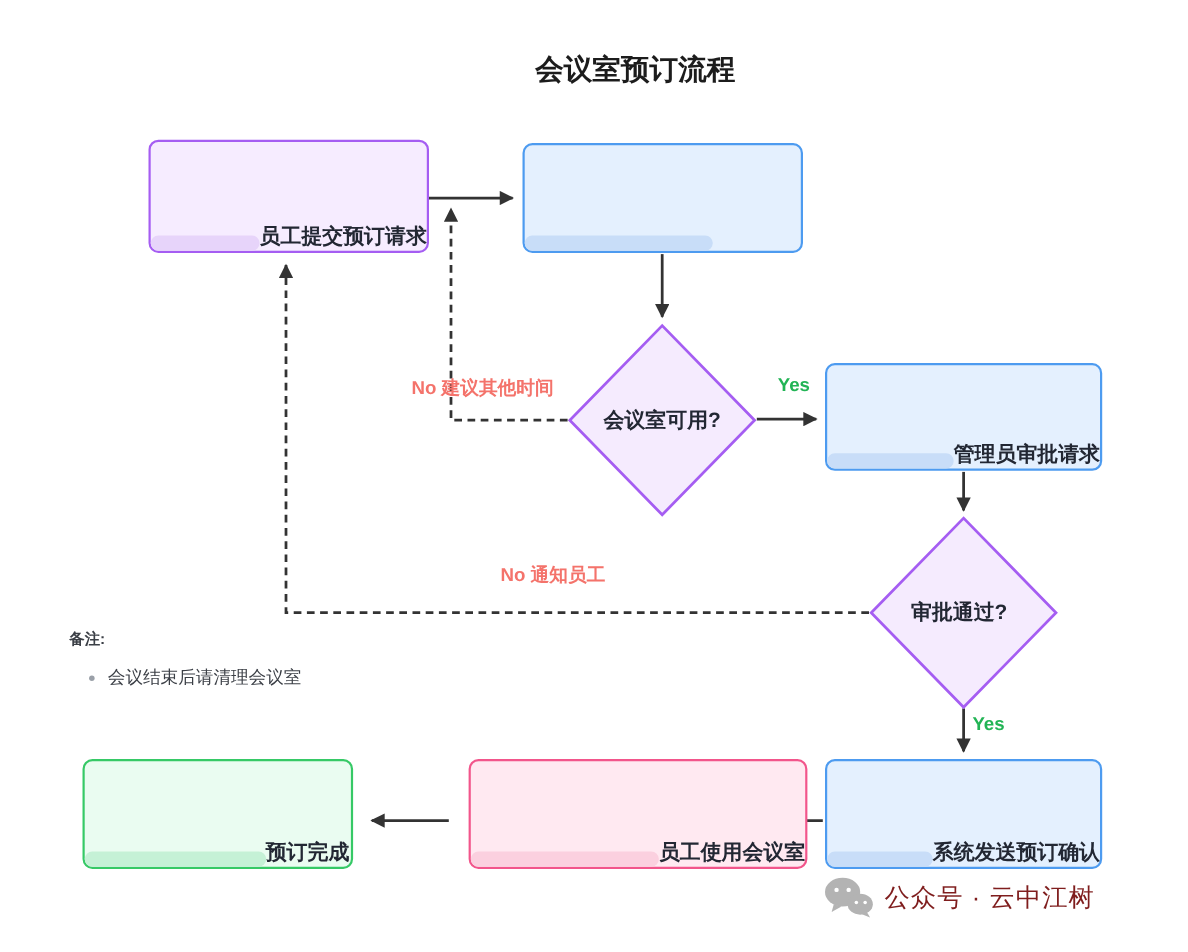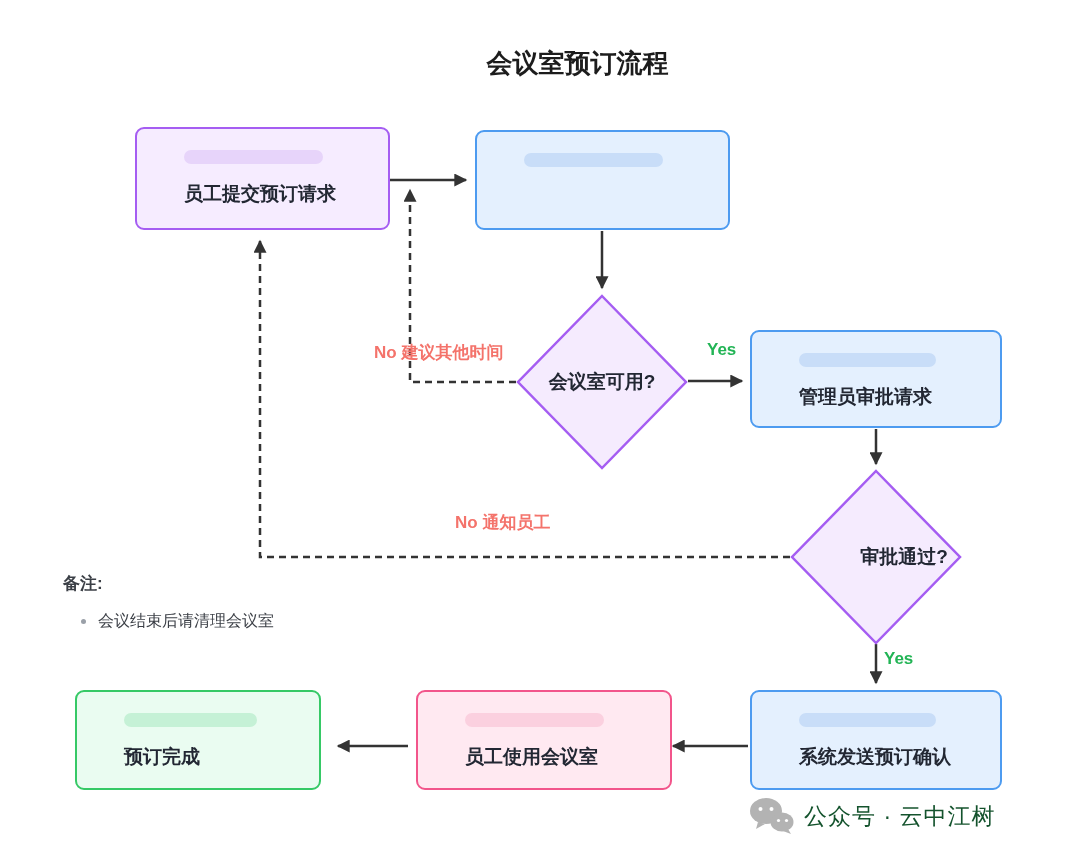--- a/index.html
+++ b/index.html
@@ -25,24 +25,23 @@
     font-size: 26px;
     font-weight: bold;
     color: #1c1c1c;
     z-index: 3;
   }
   .node {
     position: absolute;
     border-radius: 9px;
     border: 2.5px solid;
     display: flex;
-    flex-direction: column;
-    align-items: flex-start;
+    flex-direction: row;
+    align-items: flex-end;
     z-index: 2;
-    padding-left: 47px;
   }
   .node .pill {
     margin-top: 21px;
     height: 14px;
     width: 68%;
     border-radius: 7px;
   }
   .node .node-label {
     margin-top: 17px;
     font-weight: bold;
@@ -80,21 +79,21 @@
   .edge-label.yes { color: #22b455; }
   .edge-label.no  { color: #f4736b; }
 
   .notes {
     position: absolute;
     left: 63px; top: 572px;
     z-index: 3;
     color: #3b3f46;
   }
   .notes .notes-heading {
-    font-size: 17px;
+    font-size: 14px;
     font-weight: bold;
     margin-bottom: 16px;
   }
   .notes .note-row {
     display: flex;
     align-items: center;
     margin-bottom: 15px;
     font-size: 16px;
   }
   .notes .bullet {
@@ -107,21 +106,21 @@
   .watermark {
     position: absolute;
     left: 748px; top: 796px;
     display: flex;
     align-items: center;
     gap: 10px;
     z-index: 3;
   }
   .watermark .wm-text {
     font-size: 23px;
-    color: #14532d;
+    color: #7f1d1d;
     letter-spacing: 1px;
     white-space: nowrap;
   }
 </style>
 </head>
 <body>
 
 <div id="canvas">
 
   <svg id="edges-svg">
@@ -160,32 +159,32 @@
   <div class="node blue" style="left:750px; top:690px; width:252px; height:100px;">
     <div class="pill"></div>
     <div class="node-label">系统发送预订确认</div>
   </div>
 
   <div class="node blue" style="left:750px; top:330px; width:252px; height:98px;">
     <div class="pill"></div>
     <div class="node-label">管理员审批请求</div>
   </div>
 
-  <div class="node pink" style="left:416px; top:690px; width:256px; height:100px;">
+  <div class="node pink" style="left:426px; top:690px; width:308px; height:100px;">
     <div class="pill"></div>
     <div class="node-label">员工使用会议室</div>
   </div>
 
   <div class="node green" style="left:75px; top:690px; width:246px; height:100px;">
     <div class="pill"></div>
     <div class="node-label">预订完成</div>
   </div>
 
   <div class="diamond-label" style="left:518px; top:296px; width:168px; height:172px;">会议室可用?</div>
-  <div class="diamond-label" style="left:820px; top:471px; width:168px; height:172px;">审批通过?</div>
+  <div class="diamond-label" style="left:788px; top:471px; width:168px; height:172px;">审批通过?</div>
 
   <div class="edge-label yes" style="left:707px; top:340px;">Yes</div>
   <div class="edge-label yes" style="left:884px; top:649px;">Yes</div>
   <div class="edge-label no" style="left:374px; top:341px;">No 建议其他时间</div>
   <div class="edge-label no" style="left:455px; top:511px;">No 通知员工</div>
 
   <div class="notes">
     <div class="notes-heading">备注:</div>
     <div class="note-row">
       <span class="bullet"></span>

